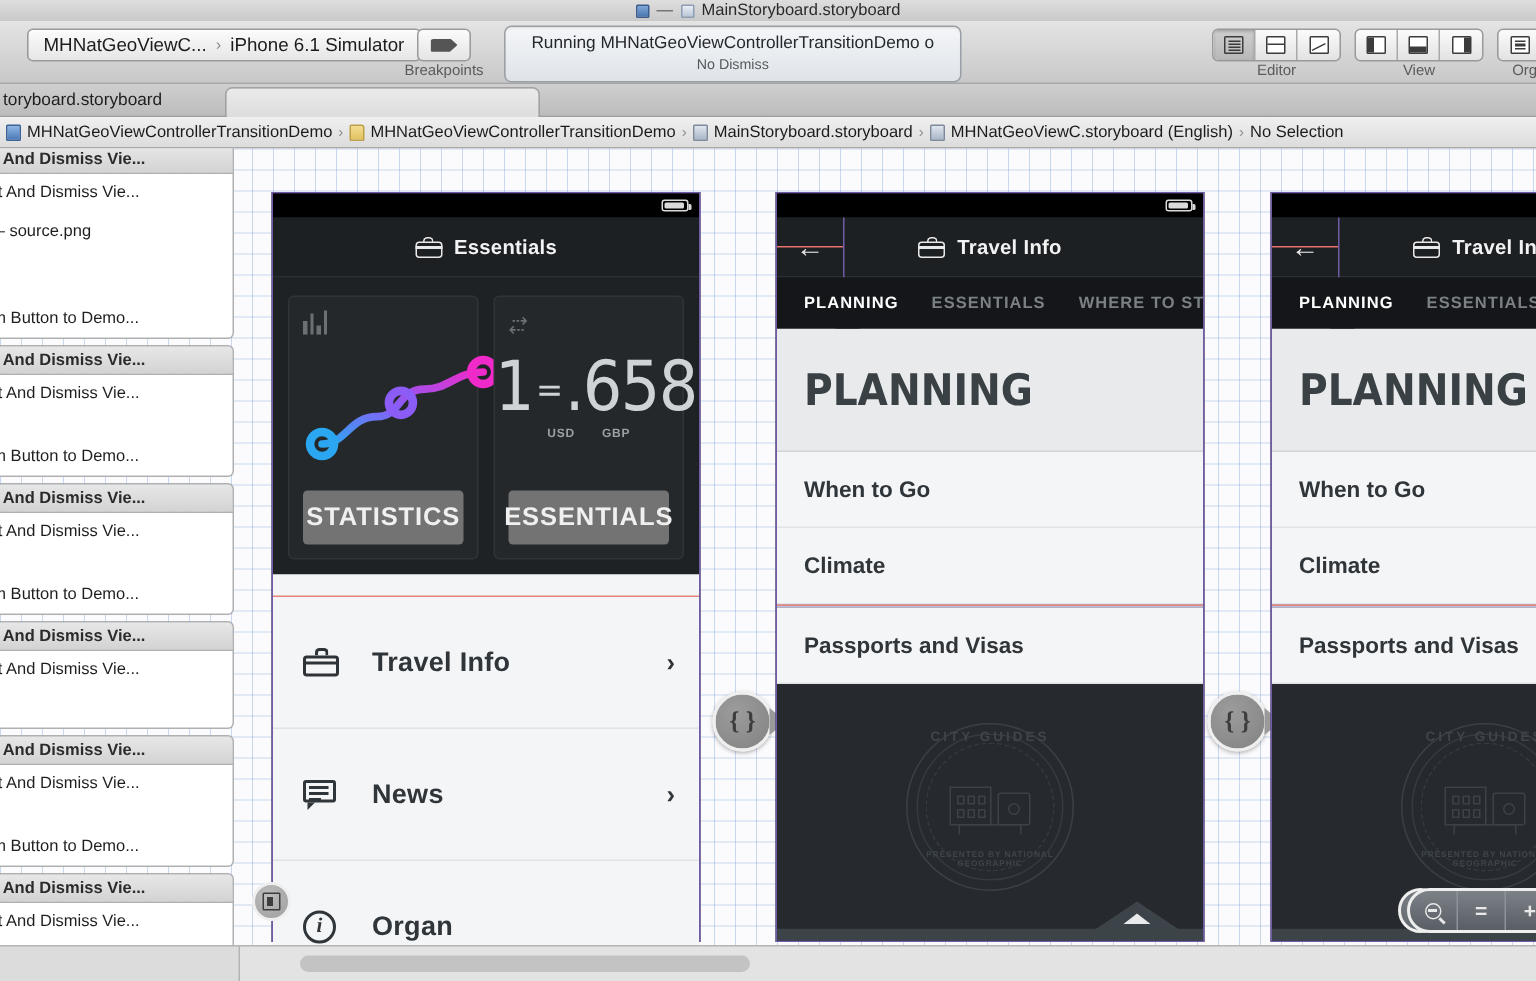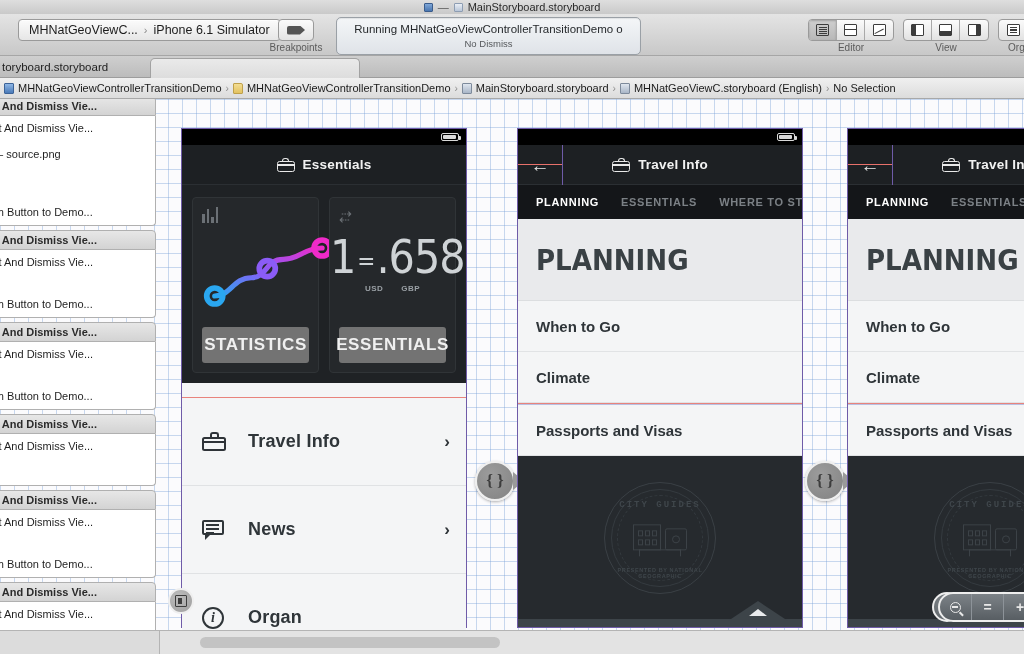--- a/index.html
+++ b/index.html
@@ -252,21 +252,21 @@
                  width:54px; height:34px; }
   .seal .h-l { position:absolute; left:0; bottom:6px; width:28px; height:26px; border:1.2px solid #3c4247; }
   .seal .h-l i { position:absolute; width:5px; height:6px; border:1px solid #3c4247; }
   .seal .h-r { position:absolute; right:0; bottom:6px; width:22px; height:22px; border:1.2px solid #3c4247;
                border-radius:2px; }
   .seal .h-r:after { content:""; position:absolute; left:50%; top:6px; transform:translateX(-50%);
                      width:6px; height:6px; border:1px solid #3c4247; border-radius:50%; }
   .seal .steps { position:absolute; left:6px; bottom:0; width:42px; height:7px; border:1.2px solid #3c4247; border-bottom:none; }
   .seal-txt { position:absolute; left:0; right:0; text-align:center; color:#3f464b;
               font-size:9px; font-weight:bold; letter-spacing:2px; }
-  .seal-txt.top { top:17px;font-family:Liberation Mono, monospace; }
+  .seal-txt.top { top:3px; }
   .seal-txt.bot { bottom:14px; font-size:5.5px; letter-spacing:.6px; }
 
   .upchev { position:absolute; right:14px; bottom:-2px; width:0; height:0;
             border-left:30px solid transparent; border-right:30px solid transparent;
             border-bottom:20px solid #3d4449; }
   .upchev:after { content:""; position:absolute; left:-9px; top:8px; width:0; height:0;
             border-left:9px solid transparent; border-right:9px solid transparent;
             border-bottom:7px solid #e9eaec; }
   .scene-bottombar { height:8px; background:#3d4449; }
 

